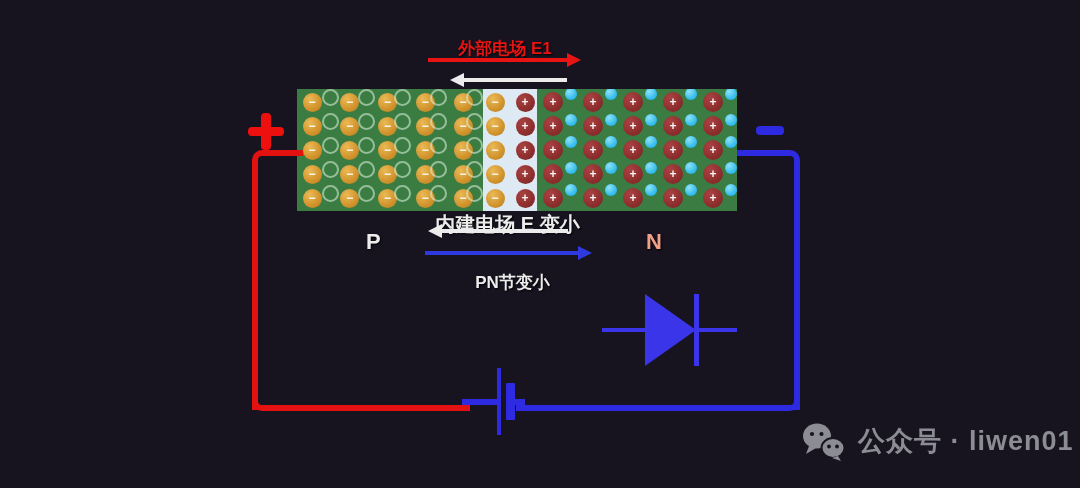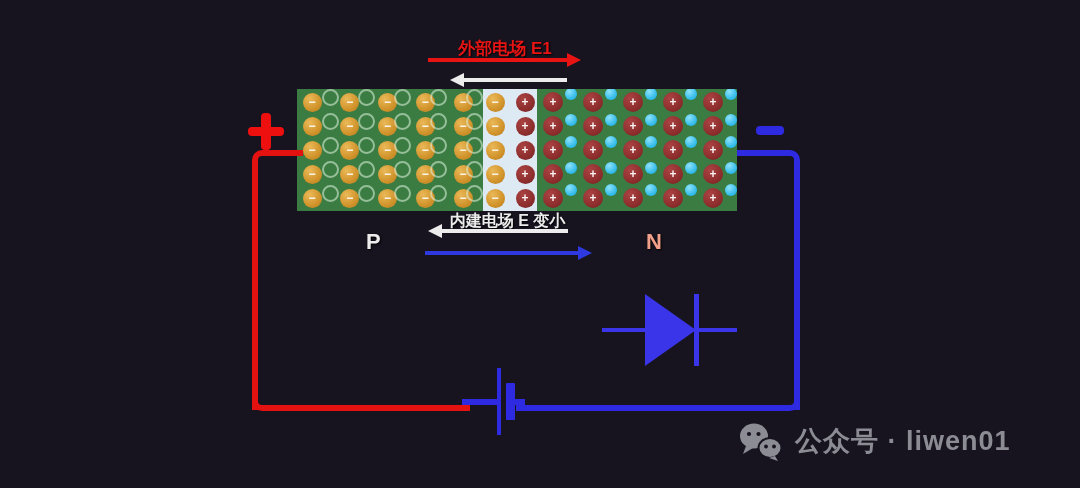--- a/index.html
+++ b/index.html
@@ -53,21 +53,21 @@
   .arrow.blue{background:#2e3ae0;}
   .arrow.head-right::after{content:"";position:absolute;right:-13px;top:-5px;
     border-top:7px solid transparent;border-bottom:7px solid transparent;border-left:14px solid;}
   .arrow.red.head-right::after{border-left-color:#e81414;}
   .arrow.blue.head-right::after{border-left-color:#2e3ae0;}
   .arrow.head-left::before{content:"";position:absolute;left:-13px;top:-5px;
     border-top:7px solid transparent;border-bottom:7px solid transparent;border-right:14px solid;}
   .arrow.white.head-left::before{border-right-color:#ececec;}
 
   
-  .watermark{position:absolute;left:737px;top:421px;display:flex;align-items:center;gap:10px;}
+  .watermark{position:absolute;left:800px;top:421px;display:flex;align-items:center;gap:10px;}
   .watermark .wm-text{color:#8c8c94;font-size:27px;font-weight:bold;letter-spacing:1px;}
 </style>
 </head>
 <body>
 
 <div class="stage">
 
   <div class="lbl" style="left:425px;top:37px;width:160px;font-size:17px;color:#e81414;">外部电场 E1</div>
   <div class="arrow red head-right" style="left:428px;top:58px;width:140px;"></div>
   <div class="arrow white head-left" style="left:463px;top:78px;width:104px;"></div>
@@ -179,26 +179,27 @@
       <div class="circle ion-pos" style="left: 286px; top: 99px; width: 20px; height: 20px;">+</div>
       <div class="circle electron" style="left: 308px; top: 95px; width: 12px; height: 12px;"></div>
       <div class="circle ion-pos" style="left: 326px; top: 99px; width: 20px; height: 20px;">+</div>
       <div class="circle electron" style="left: 348px; top: 95px; width: 12px; height: 12px;"></div>
       <div class="circle ion-pos" style="left: 366px; top: 99px; width: 20px; height: 20px;">+</div>
       <div class="circle electron" style="left: 388px; top: 95px; width: 12px; height: 12px;"></div>
       <div class="circle ion-pos" style="left: 406px; top: 99px; width: 20px; height: 20px;">+</div>
       <div class="circle electron" style="left: 428px; top: 95px; width: 12px; height: 12px;"></div>
     </div>
 
-  <div class="lbl" style="left:420px;top:211px;width:175px;font-size:16px;color:#ececec;">内建电场 E 变小</div>
+  <div class="lbl" style="left:420px;top:211px;width:175px;font-size:20px;color:#ececec;">内建电场 E 变小</div>
   <div class="arrow white head-left" style="left:441px;top:229px;width:127px;"></div>
   <div class="arrow blue head-right" style="left:425px;top:251px;width:154px;"></div>
 
   <div class="lbl" style="left:366px;top:229px;font-size:22px;color:#ececec;">P</div>
   <div class="lbl" style="left:646px;top:229px;font-size:22px;color:#f2a089;">N</div>
+  <div class="lbl" style="left:440px;top:271px;width:145px;font-size:17px;color:#ececec;">PN节变小</div>
 
   <div class="abs plus-h"></div>
   <div class="abs plus-v"></div>
   <div class="abs minus-bar"></div>
 
   <div class="abs wire-left-top"></div>
   <div class="abs wire-left-bottom"></div>
   <div class="abs wire-right-top"></div>
   <div class="abs wire-right-bottom"></div>
   <div class="abs wire-bat-left"></div>

